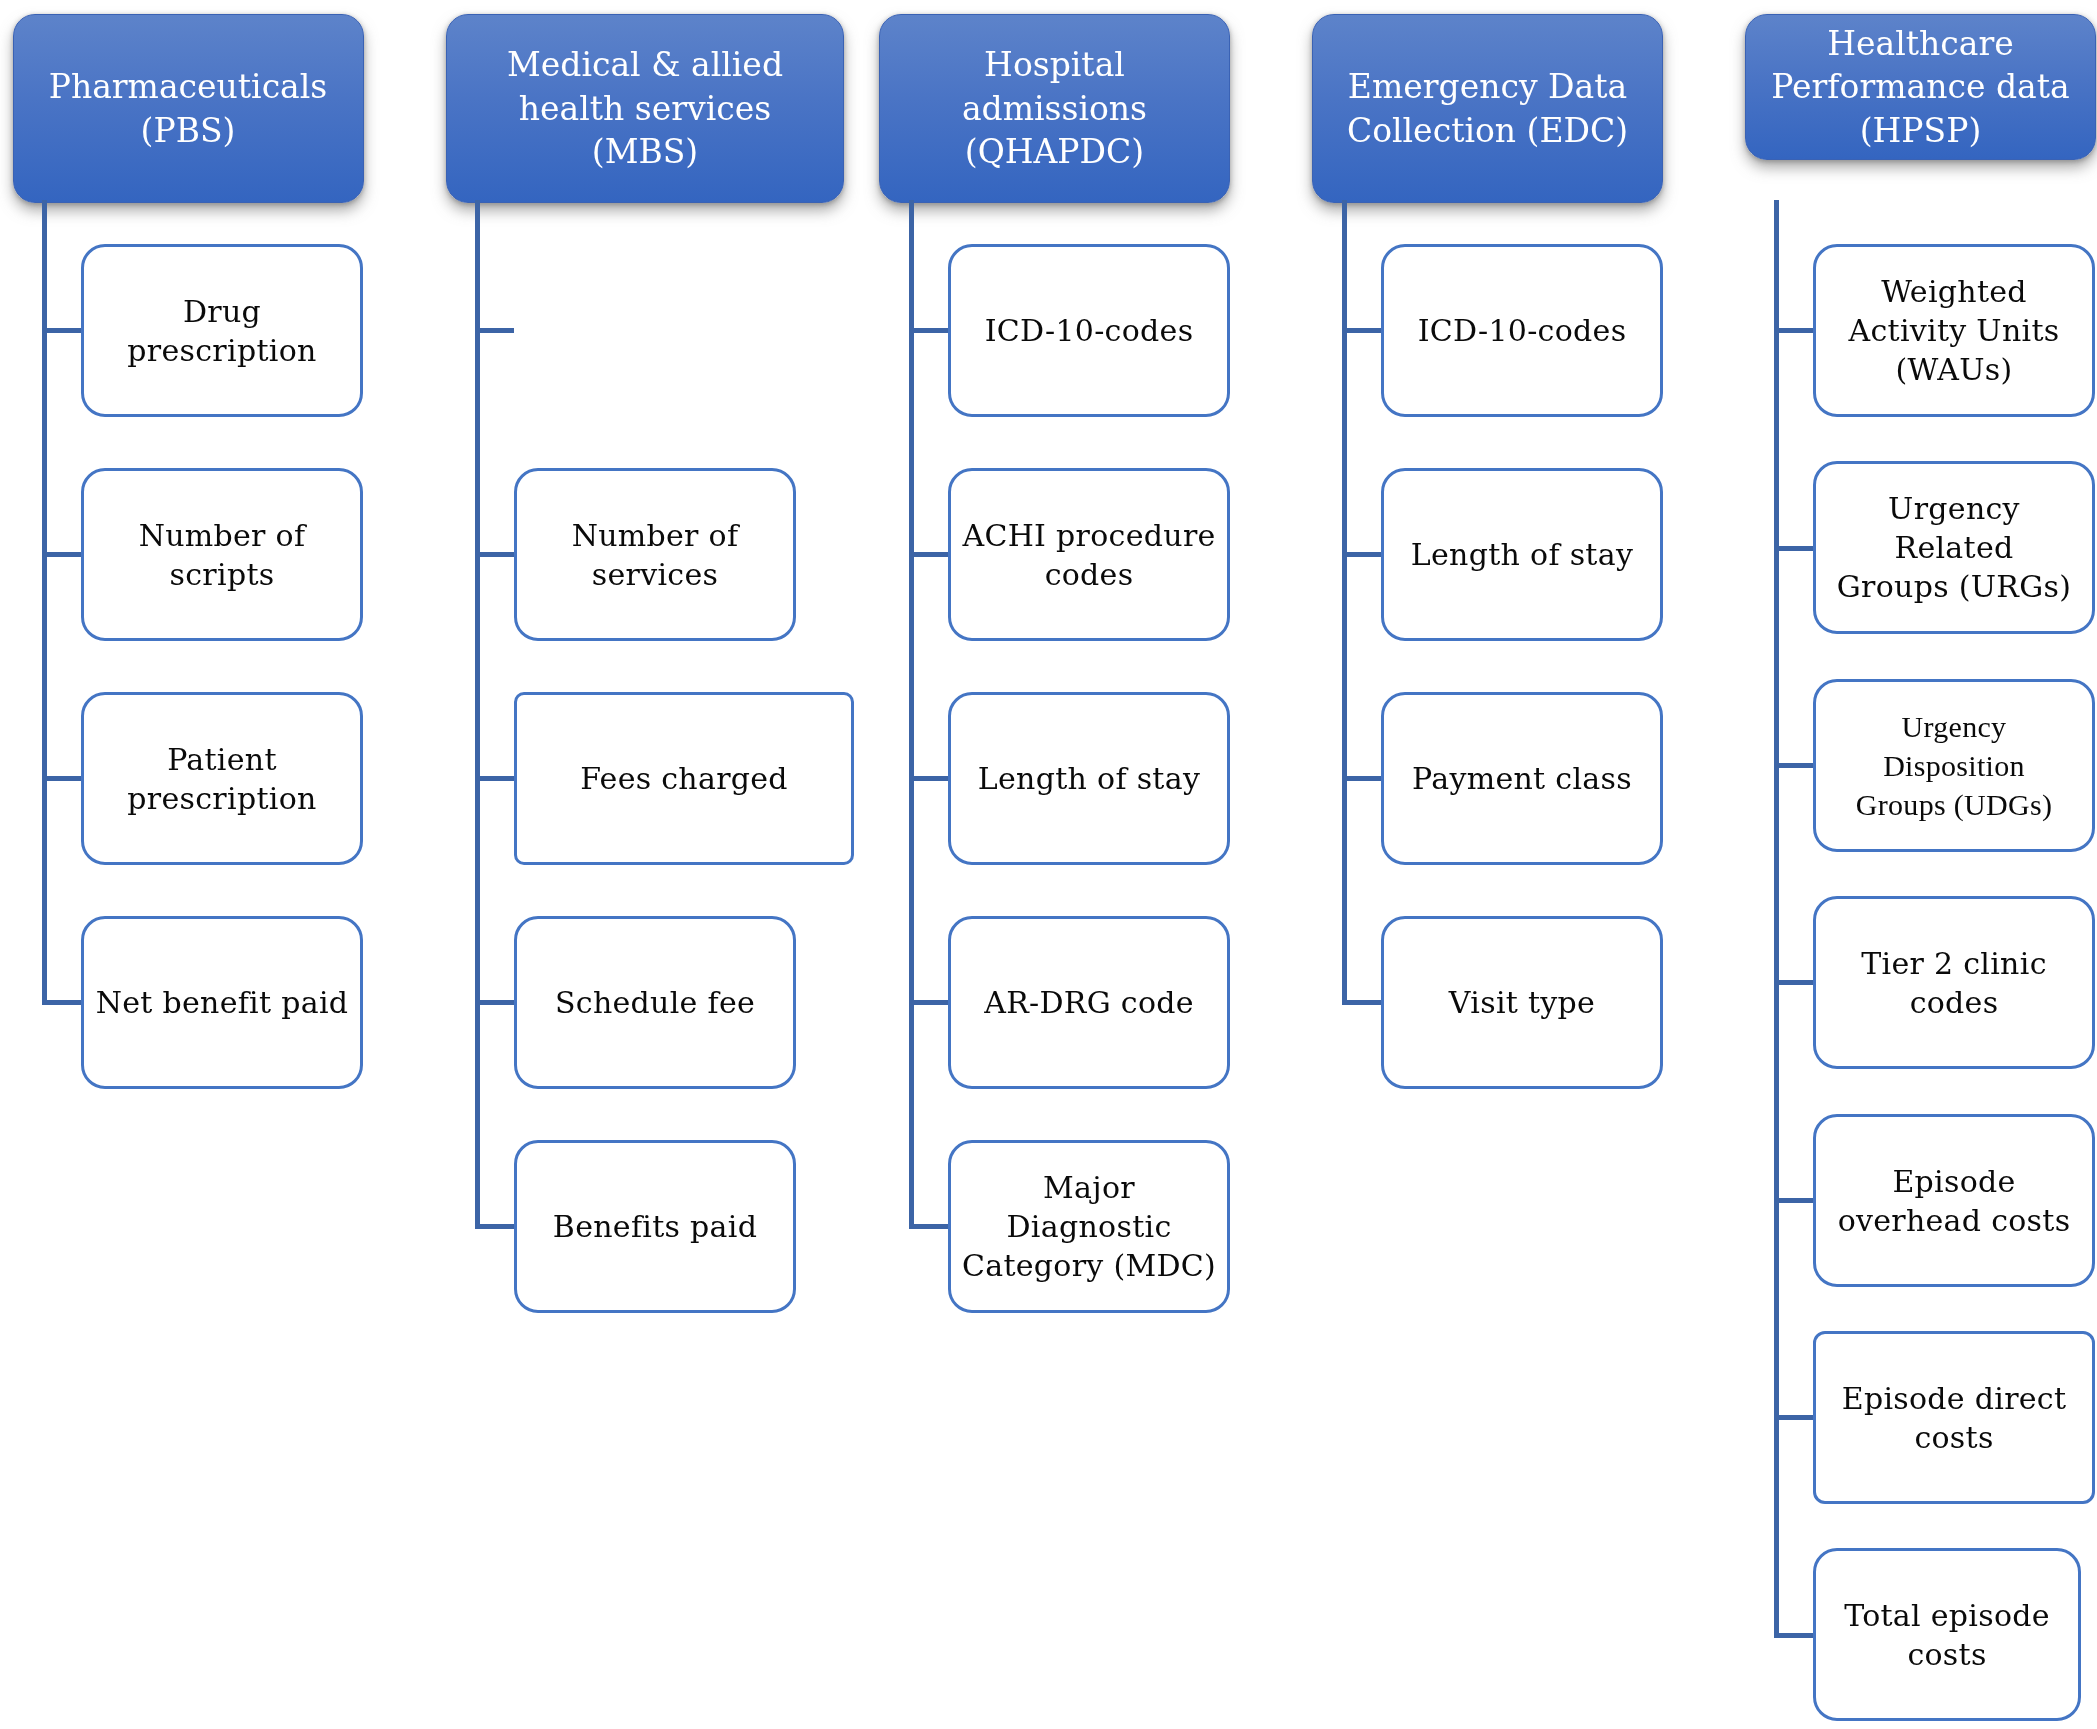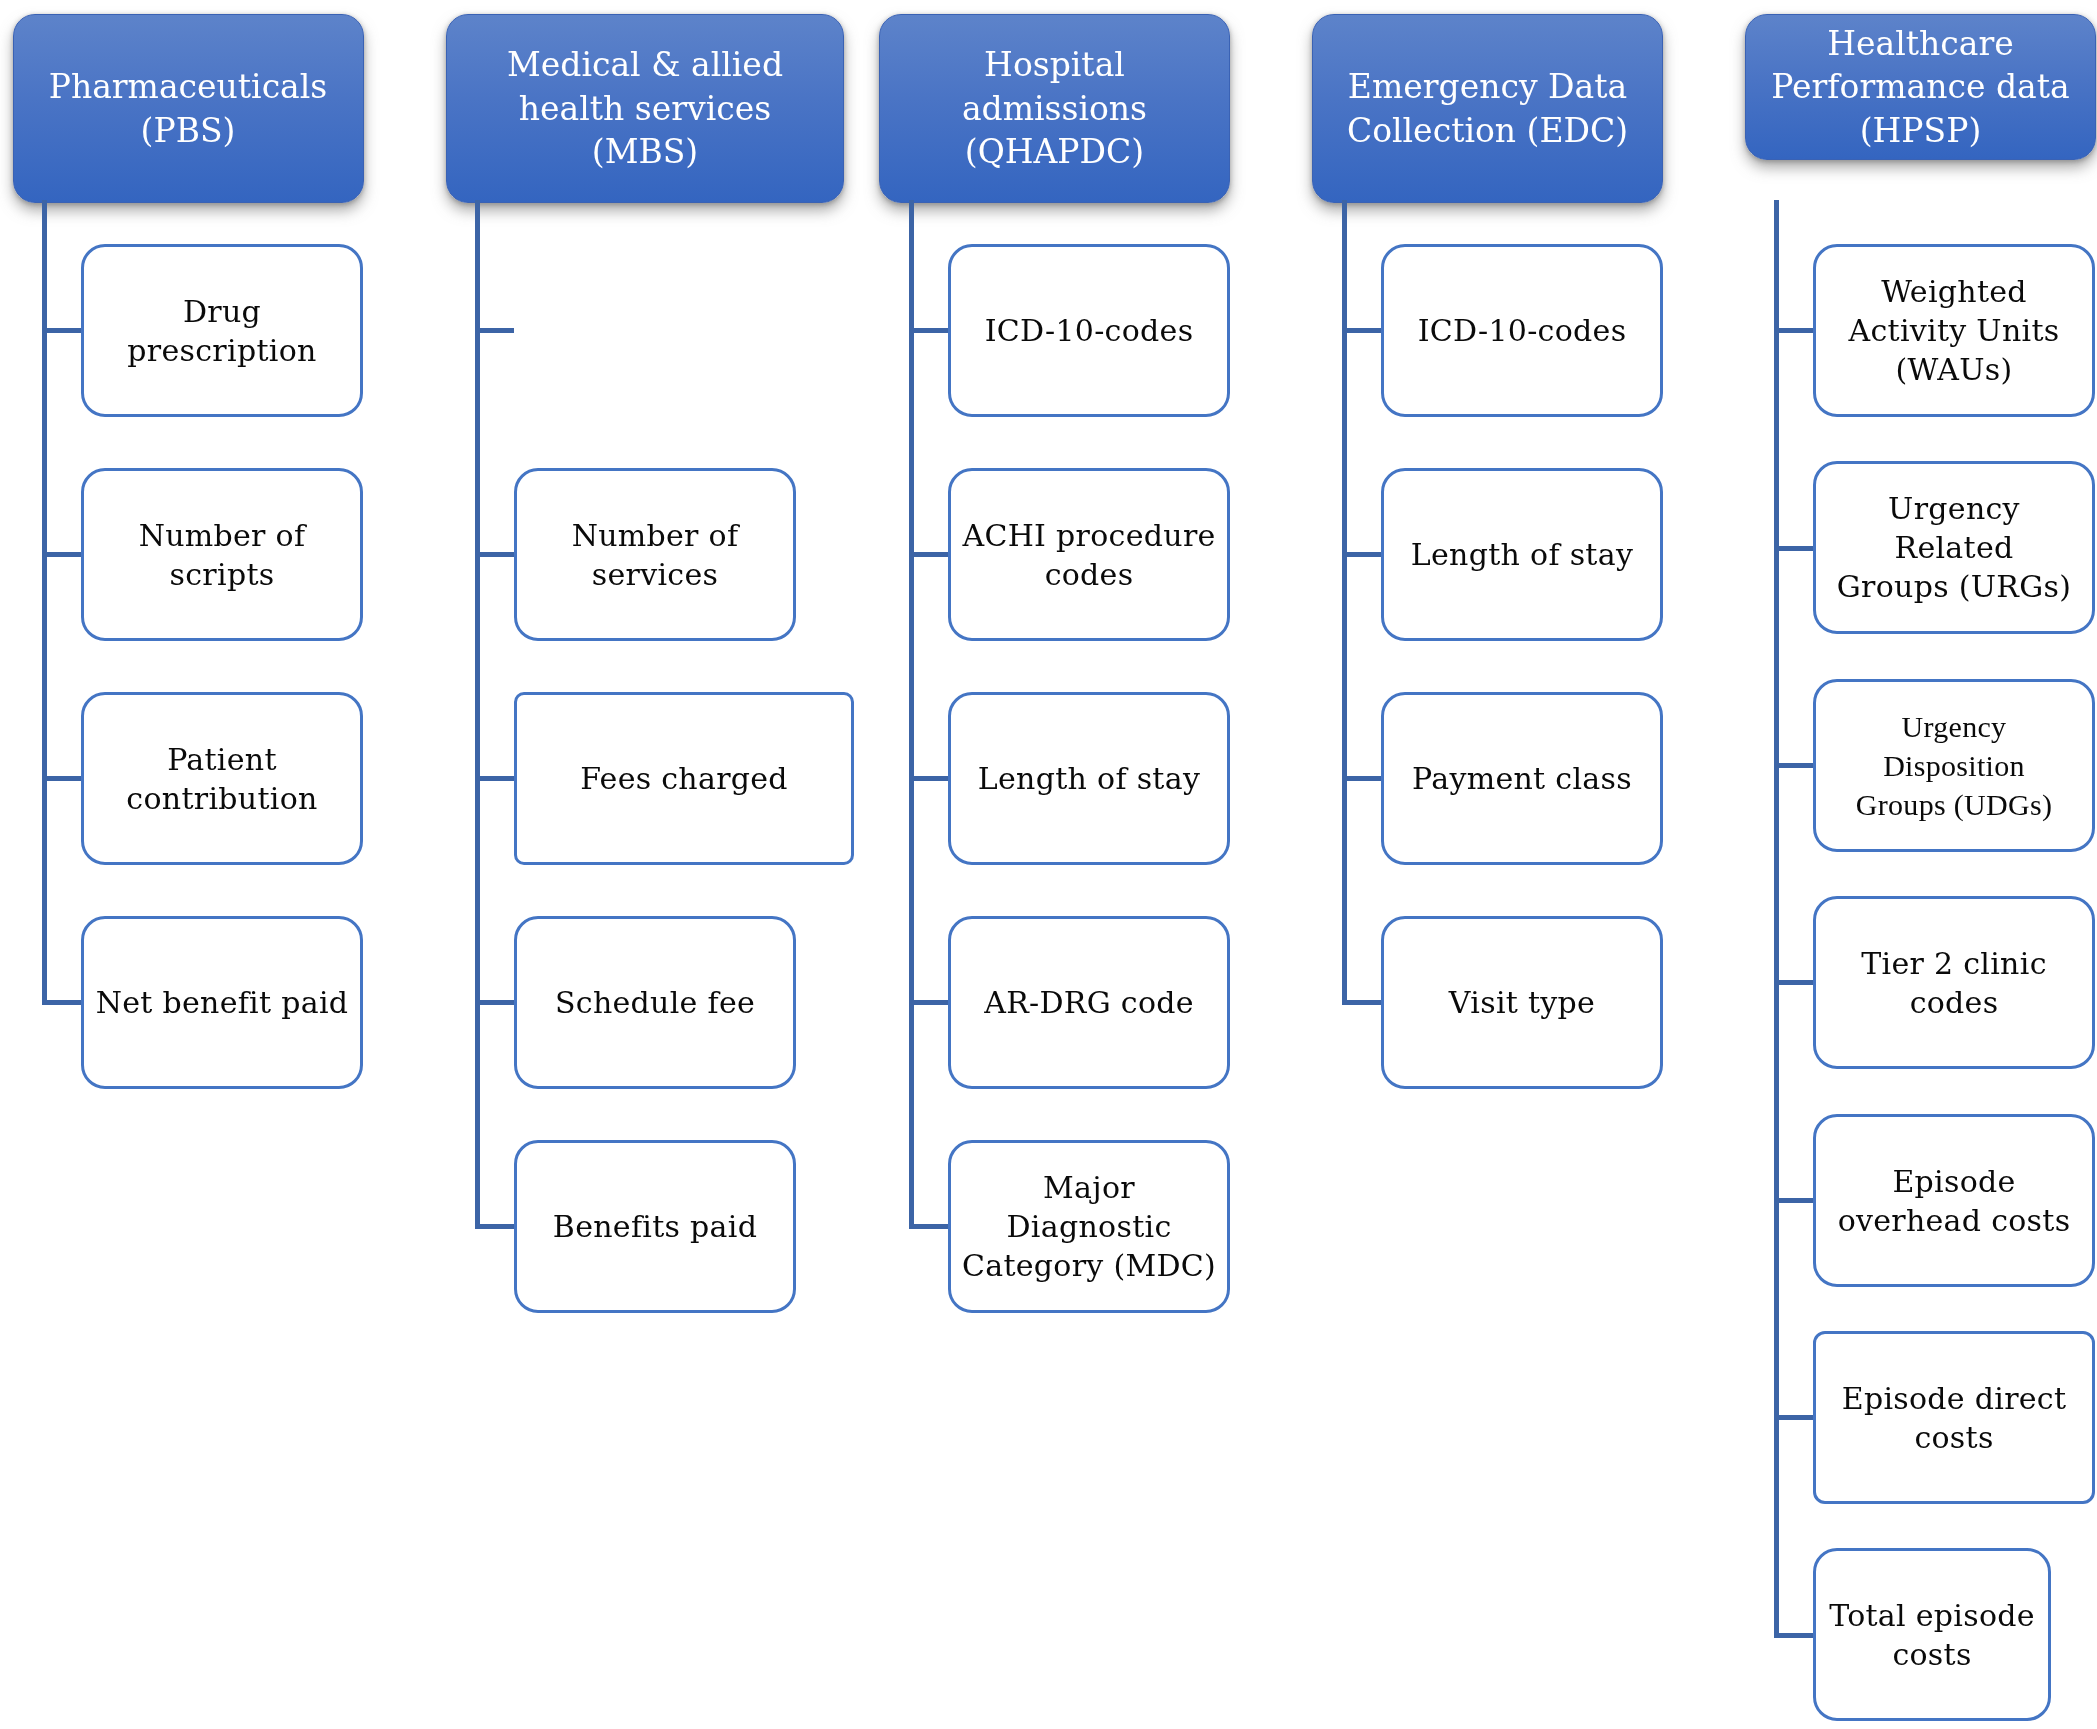--- a/index.html
+++ b/index.html
@@ -56,21 +56,21 @@
     <div class="header-box" style="left: 12.5px; top: 14px; width: 351px; height: 189px;">Pharmaceuticals
 (PBS)</div>
     <div class="stub" style="left: 42px; top: 328px; width: 39px; height: 4.5px;"></div>
     <div class="child-box" style="left: 81px; top: 244px; width: 282px; height: 173px;">Drug
 prescription</div>
     <div class="stub" style="left: 42px; top: 552px; width: 39px; height: 4.5px;"></div>
     <div class="child-box" style="left: 81px; top: 468px; width: 282px; height: 173px;">Number of
 scripts</div>
     <div class="stub" style="left: 42px; top: 776px; width: 39px; height: 4.5px;"></div>
     <div class="child-box" style="left: 81px; top: 692px; width: 282px; height: 173px;">Patient
-contribution</div>
+prescription</div>
     <div class="stub" style="left: 42px; top: 1000px; width: 39px; height: 4.5px;"></div>
     <div class="child-box" style="left: 81px; top: 916px; width: 282px; height: 173px; text-align: center;">Net benefit paid</div>
     <div class="trunk" style="left: 42px; top: 200px; width: 4.5px; height: 804px;"></div>
     <div class="header-box" style="left: 446px; top: 14px; width: 398px; height: 189px;">Medical &amp; allied
 health services
 (MBS)</div>
     <div class="stub" style="left: 475px; top: 328px; width: 39px; height: 4.5px;"></div>
     <div class="stub" style="left: 475px; top: 552px; width: 39px; height: 4.5px;"></div>
     <div class="child-box" style="left: 514px; top: 468px; width: 282px; height: 173px;">Number of
 services</div>
@@ -125,17 +125,17 @@
     <div class="stub" style="left: 1774px; top: 980px; width: 39px; height: 4.5px;"></div>
     <div class="child-box" style="left: 1813px; top: 896px; width: 282px; height: 173px;">Tier 2 clinic
 codes</div>
     <div class="stub" style="left: 1774px; top: 1198px; width: 39px; height: 4.5px;"></div>
     <div class="child-box" style="left: 1813px; top: 1114px; width: 282px; height: 173px;">Episode
 overhead costs</div>
     <div class="stub" style="left: 1774px; top: 1415px; width: 39px; height: 4.5px;"></div>
     <div class="child-box" style="left: 1813px; top: 1331px; width: 282px; height: 173px; border-radius: 12px;">Episode direct
 costs</div>
     <div class="stub" style="left: 1774px; top: 1633px; width: 39px; height: 4.5px;"></div>
-    <div class="child-box" style="left: 1813px; top: 1548px; width: 238px; height: 173px;">Total episode
+    <div class="child-box" style="left: 1813px; top: 1548px; width: 268px; height: 173px;">Total episode
 costs</div>
     <div class="trunk" style="left: 1774px; top: 200px; width: 4.5px; height: 1437px;"></div>
   </div>
 
 
 </body></html>

